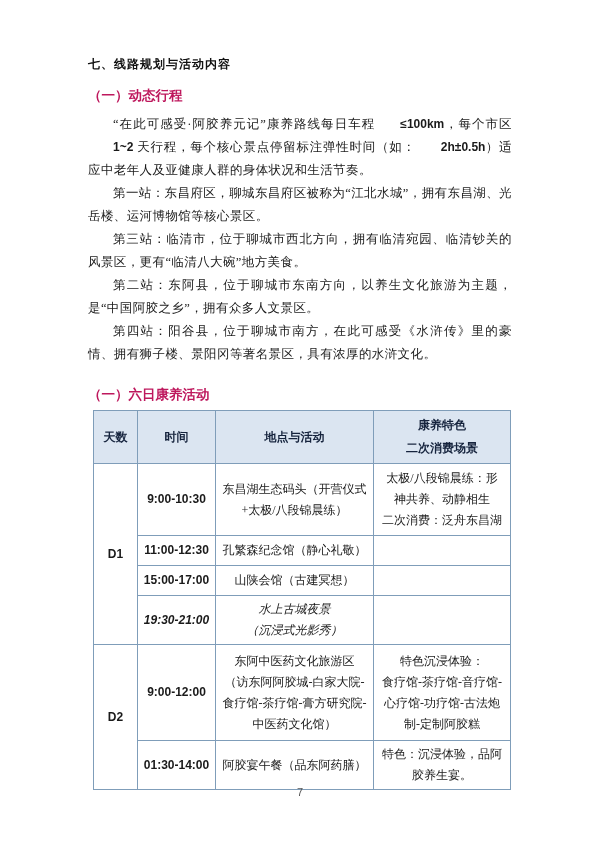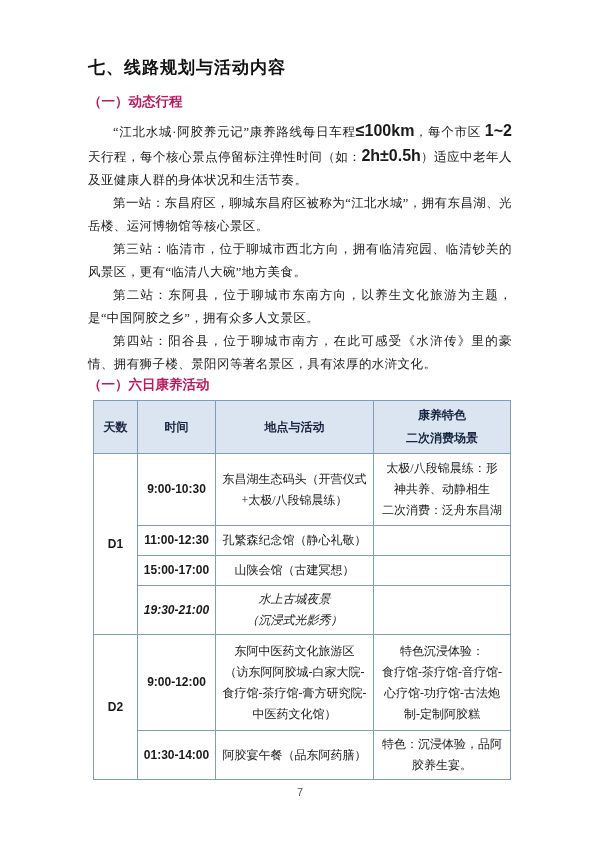--- a/index.html
+++ b/index.html
@@ -9,37 +9,37 @@
     margin:0 auto;
     background:#ffffff;
     font-family:"Liberation Serif", serif;
     color:#1a1a1a;
     overflow:hidden;
     box-sizing:border-box;
   }
   .content { padding:56px 88px 0 88px; }
 
   .main-heading {
-    font-size:17px; font-weight:bold; letter-spacing:1px;
+    font-size:12px; font-weight:bold; letter-spacing:1px;
     margin:0 0 14px 0; color:#111;
   }
   .sub-heading {
     font-size:13.5px; font-weight:bold;
     margin:0 0 8px 0; color:#be185d;
   }
-  .sub-heading.second { margin-top:0; margin-bottom:6px;font-family:Liberation Serif, serif; }
+  .sub-heading.second { margin-top:20px; margin-bottom:6px;font-family:Liberation Serif, serif; }
 
   .para {
     font-size:12.5px; line-height:23px;
     text-align:justify; text-indent:2em;
     margin:0; letter-spacing:0.4px;
   }
   .seg-bold {
     font-family:"Liberation Sans", sans-serif;
-    font-weight:bold; font-size:16px; letter-spacing:0;
+    font-weight:bold; font-size:12px; letter-spacing:0;margin-left:25px;
   }
 
   table.schedule {
     border-collapse:collapse;
     margin-left:5px; margin-top:4px;
     table-layout:fixed;
     width:417px;
   }
   .schedule th, .schedule td {
     border:1px solid #7f9db9;
@@ -82,21 +82,21 @@
 </head>
 <body>
 
 <div class="page">
   <div class="content">
 
     <h1 class="main-heading">七、线路规划与活动内容</h1>
 
     <h2 class="sub-heading">（一）动态行程</h2>
 
-    <p class="para"><span>“江北水城·阿胶养元记”康养路线每日车程</span><span class="seg-bold">≤100km</span><span>，每个市区 </span><span class="seg-bold">1~2</span><span> 天行程，每个核心景点停留标注弹性时间（如：</span><span class="seg-bold">2h±0.5h</span><span>）适应中老年人及亚健康人群的身体状况和生活节奏。</span></p>
+    <p class="para"><span>“在此可感受·阿胶养元记”康养路线每日车程</span><span class="seg-bold">≤100km</span><span>，每个市区 </span><span class="seg-bold">1~2</span><span> 天行程，每个核心景点停留标注弹性时间（如：</span><span class="seg-bold">2h±0.5h</span><span>）适应中老年人及亚健康人群的身体状况和生活节奏。</span></p>
     <p class="para"><span>第一站：东昌府区，聊城东昌府区被称为“江北水城”，拥有东昌湖、光岳楼、运河博物馆等核心景区。</span></p>
     <p class="para"><span>第三站：临清市，位于聊城市西北方向，拥有临清宛园、临清钞关的风景区，更有“临清八大碗”地方美食。</span></p>
     <p class="para"><span>第二站：东阿县，位于聊城市东南方向，以养生文化旅游为主题，是“中国阿胶之乡”，拥有众多人文景区。</span></p>
     <p class="para"><span>第四站：阳谷县，位于聊城市南方，在此可感受《水浒传》里的豪情、拥有狮子楼、景阳冈等著名景区，具有浓厚的水浒文化。</span></p>
 
     <h2 class="sub-heading second">（一）六日康养活动</h2>
 
     <table class="schedule">
       <colgroup>
         <col class="col-day">

